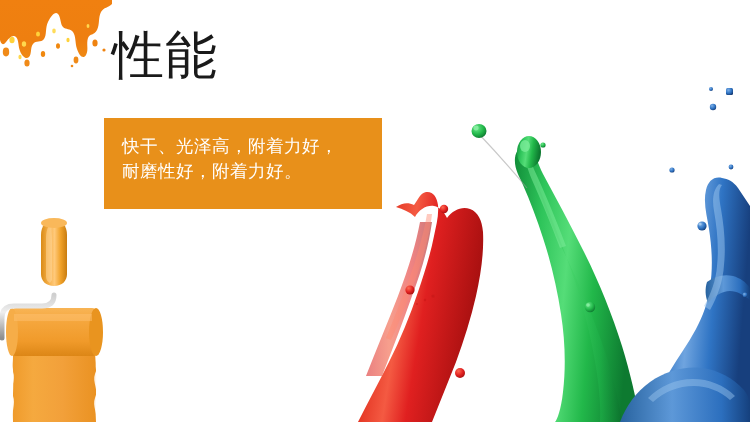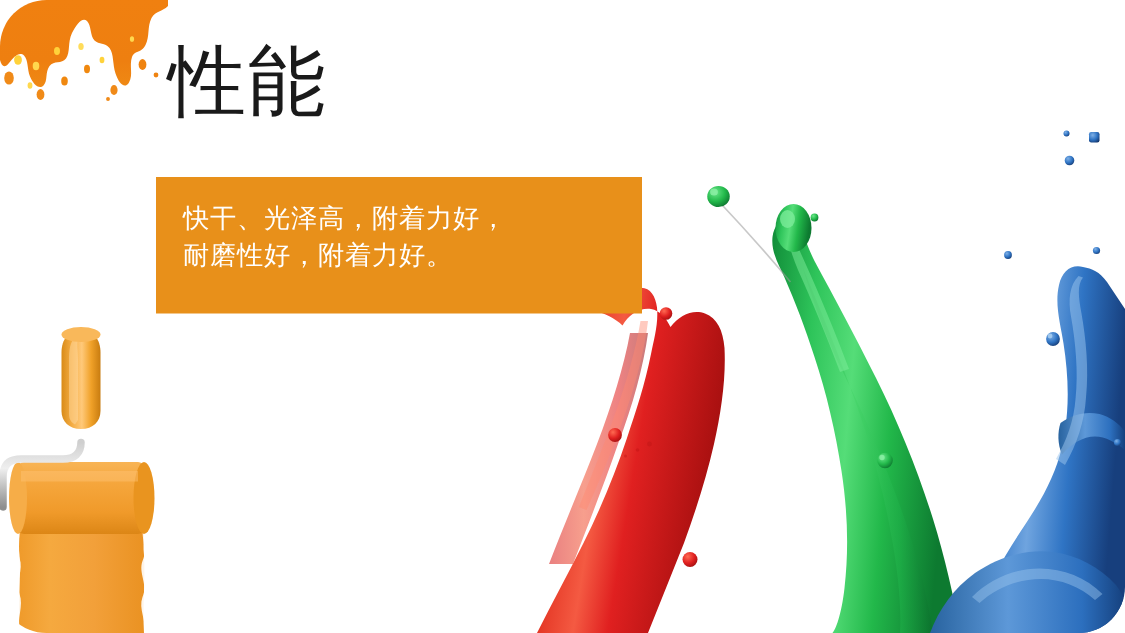--- a/index.html
+++ b/index.html
@@ -7,21 +7,20 @@
     padding: 0;
     background: #ffffff;
   }
   #slide {
     position: relative;
     width: 750px;
     height: 422px;
     background: #ffffff;
     overflow: hidden;
     font-family: "Liberation Sans", "DejaVu Sans", sans-serif;
-    border-radius: 31px;
   }
 
   
   .corner-splat {
     position: absolute;
     left: 0;
     top: 0;
     width: 112px;
     height: 72px;
     pointer-events: none;
@@ -38,21 +37,21 @@
     color: #1a1a1a;
     letter-spacing: 1px;
     white-space: nowrap;
   }
 
   
   .content-box {
     position: absolute;
     left: 104px;
     top: 118px;
-    width: 324px;
+    width: 278px;
     height: 91px;
     background: #e8901a;
     box-sizing: border-box;
     padding: 16px 0 0 18px;
   }
   .content-line {
     font-family: "DejaVu Sans", "Liberation Sans", sans-serif;
     font-size: 17.5px;
     line-height: 1.42;
     color: #ffffff;

